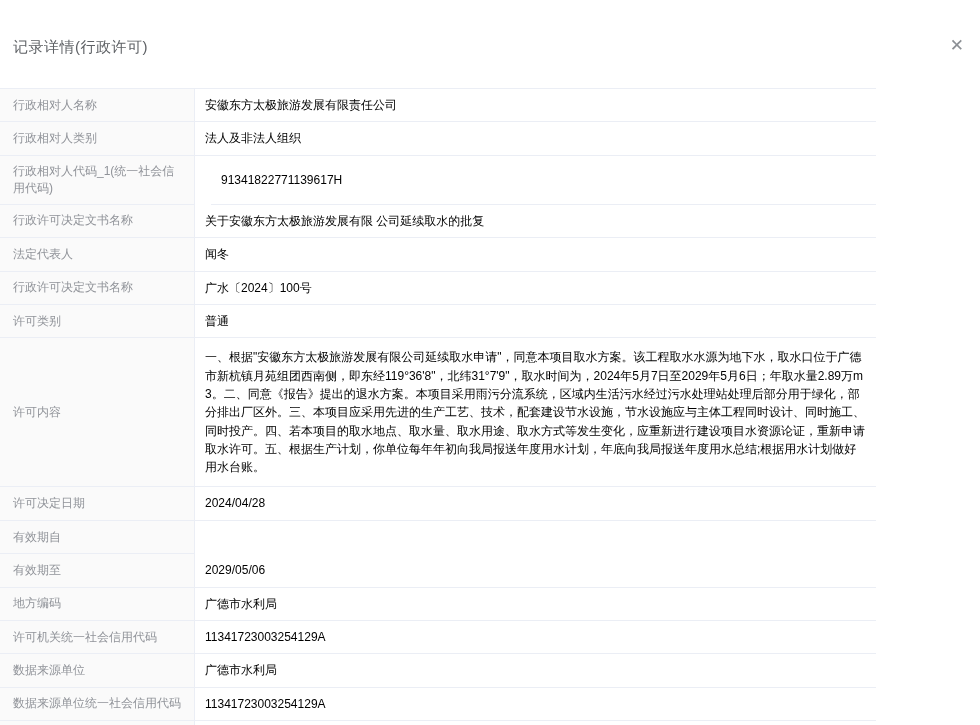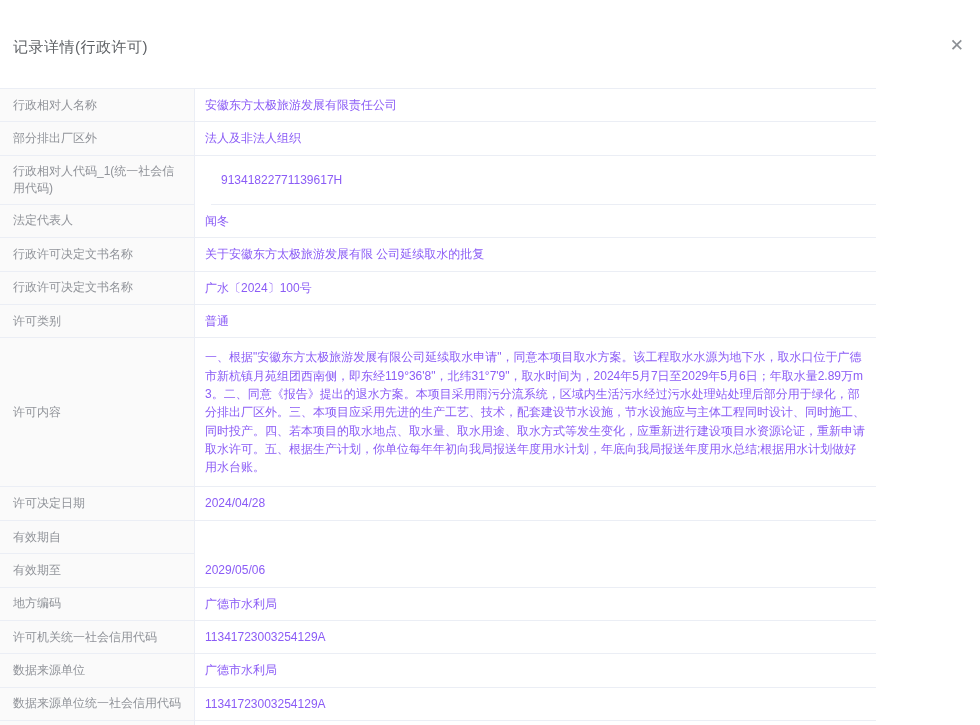--- a/index.html
+++ b/index.html
@@ -36,21 +36,21 @@
     background: #fafafa;
     border-right: 1px solid #ebeef5;
     border-bottom: 1px solid #ebeef5;
     color: #909399; font-size: 12px; line-height: 17px;
     display: flex; align-items: center;
     padding: 4px 10px 4px 13px;
   }
   .value-cell {
     flex: 1;
     border-bottom: 1px solid #ebeef5;
-    color: #8b5cf6; font-size: 12px; line-height: 18.3px;
+    color: #000000; font-size: 12px; line-height: 18.3px;
     display: flex; align-items: center;
     padding: 4px 10px 4px 10px;
   }
   .row-content .value-cell { padding: 10px 10px; }
   .value-text { word-break: break-all; }
 </style>
 </head>
 <body>
 
 <div class="modal">
@@ -66,51 +66,51 @@
       <div class="label-cell">
           <span class="value-text">行政相对人名称</span>
         </div>
       <div class="value-cell">
           <span class="value-text">安徽东方太极旅游发展有限责任公司</span>
         </div>
     </div>
 
     <div class="row">
       <div class="label-cell">
-          <span class="value-text">部分排出厂区外</span>
+          <span class="value-text">行政相对人类别</span>
         </div>
       <div class="value-cell">
           <span class="value-text">法人及非法人组织</span>
         </div>
     </div>
 
     <div class="row row-tall">
       <div class="label-cell">
           <span class="value-text">行政相对人代码_1(统一社会信用代码)</span>
         </div>
       <div class="value-cell">
           <span class="value-text">91341822771139617H</span>
         </div>
     </div>
 
     <div class="row">
       <div class="label-cell">
+          <span class="value-text">行政许可决定文书名称</span>
+        </div>
+      <div class="value-cell">
+          <span class="value-text">关于安徽东方太极旅游发展有限 公司延续取水的批复</span>
+        </div>
+    </div>
+
+    <div class="row">
+      <div class="label-cell">
           <span class="value-text">法定代表人</span>
         </div>
       <div class="value-cell">
           <span class="value-text">闻冬</span>
-        </div>
-    </div>
-
-    <div class="row">
-      <div class="label-cell">
-          <span class="value-text">行政许可决定文书名称</span>
-        </div>
-      <div class="value-cell">
-          <span class="value-text">关于安徽东方太极旅游发展有限 公司延续取水的批复</span>
         </div>
     </div>
 
     <div class="row">
       <div class="label-cell">
           <span class="value-text">行政许可决定文书名称</span>
         </div>
       <div class="value-cell">
           <span class="value-text">广水〔2024〕100号</span>
         </div>

